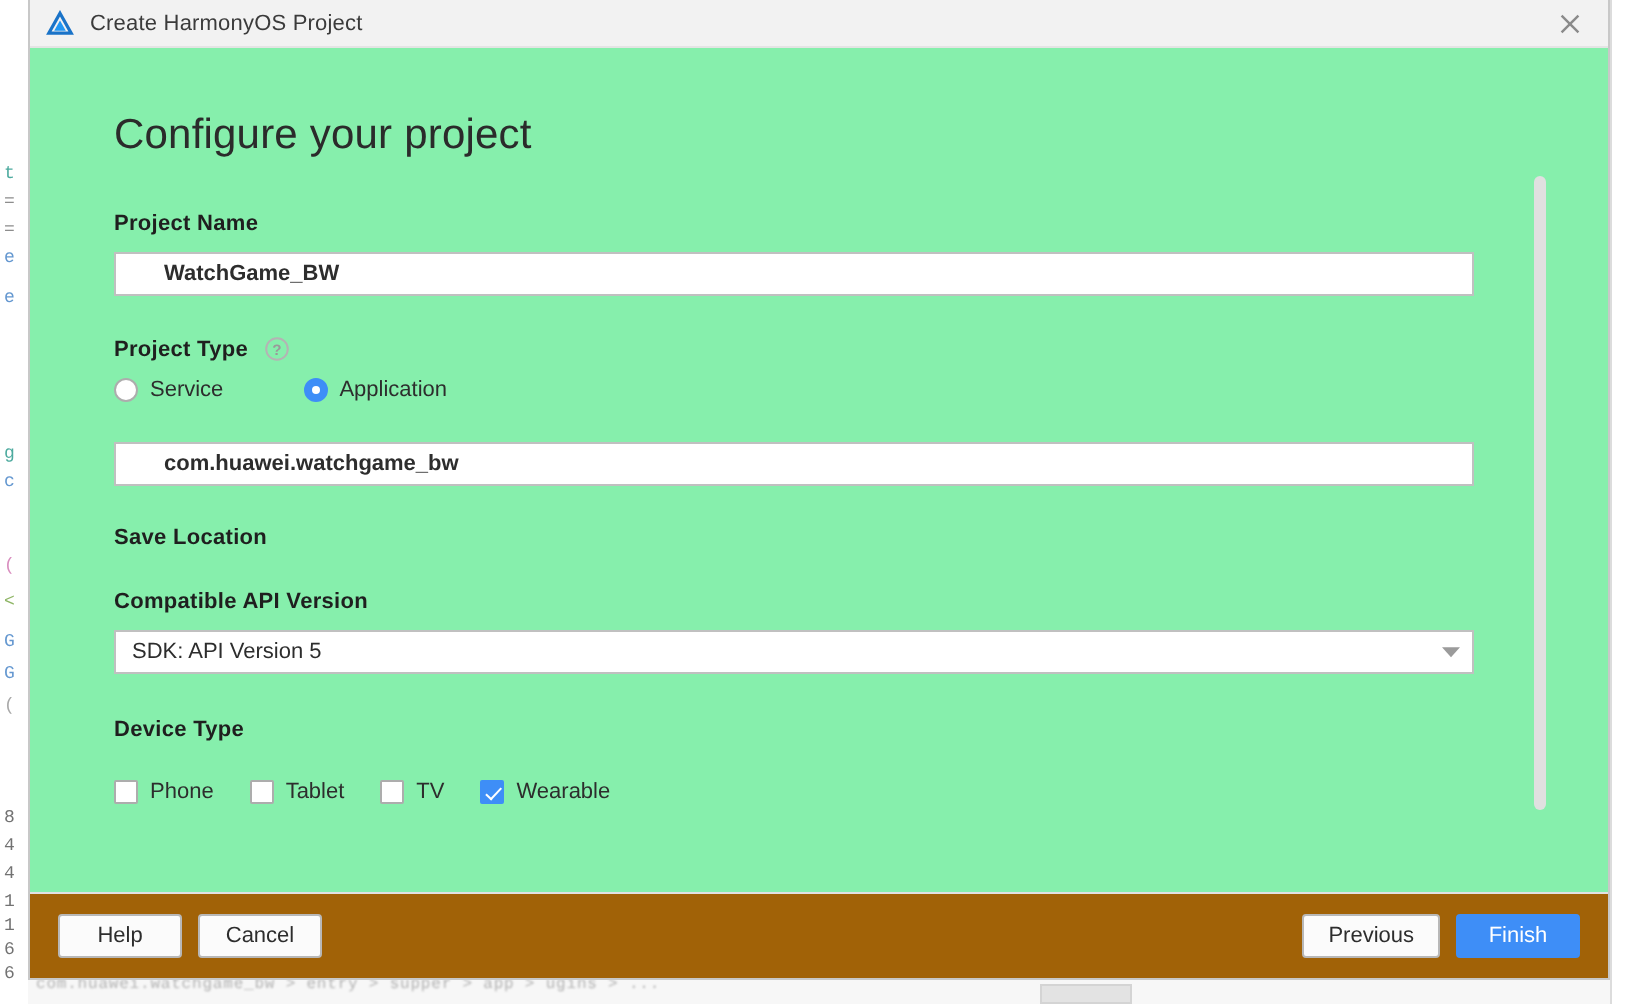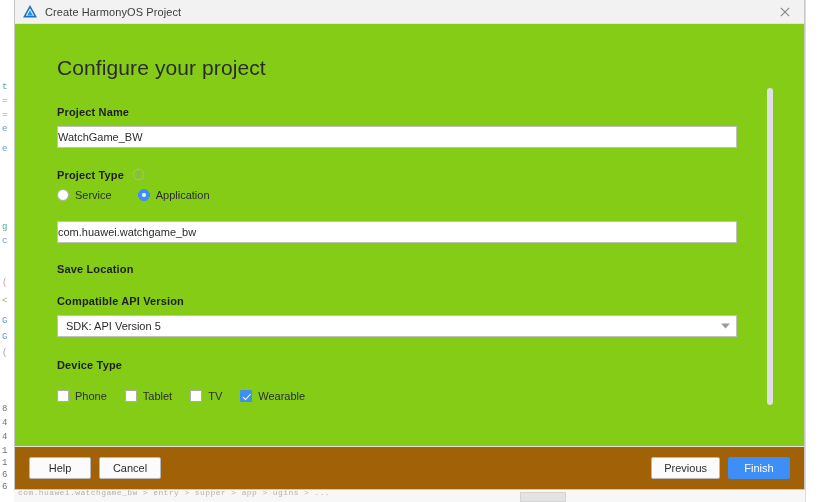--- a/index.html
+++ b/index.html
@@ -124,21 +124,21 @@
     align-items: center;
     justify-content: center;
     cursor: pointer;
   }
   .close-btn svg { display:block; }
 
   
   .dialog-body {
     position: relative;
     flex: 1;
-    background: #84cc16;
+    background: #86efac;
     overflow: hidden;
   }
 
   .content {
     position: absolute;
     left: 0; top: 0;
     width: 746px;
     height: 100%;
     padding: 32px 0 0 42px;
     box-sizing: border-box;
@@ -168,46 +168,47 @@
   }
 
   .text-input {
     width: 680px;
     height: 22px;
     box-sizing: border-box;
     background: #ffffff;
     border: 1px solid #c0c0c0;
     font-size: 11px;
     color: #2d2d2d;
-    padding: 0 0;
+    padding: 0 24px;
     line-height: 20px;
     font-family: "Liberation Sans", sans-serif;
     outline: none;
     display: block;
+    font-weight: bold;
   }
   .text-input.with-btn {
     width: 680px;
     padding-right: 26px;
   }
 
   .input-wrap { position: relative; width: 680px; }
   .folder-btn {
     position: absolute;
     right: 1px; top: 1px;
     width: 21px; height: 20px;
     background: #f2f2f2;
     border-left: 1px solid #d8d8d8;
     display: flex; align-items: center; justify-content: center;
     cursor: pointer;
   }
 
   .field-block { margin-bottom: 20px; }
 
   
-  .radio-row { display: flex; align-items: center; gap: 4px; margin-top: 2px; }
+  .radio-row { display: flex; align-items: center; gap: 18px; margin-top: 2px; }
   .radio-item { display: flex; align-items: center; margin-right: 22px; cursor: pointer; }
   .radio-mark {
     width: 12px; height: 12px;
     border-radius: 50%;
     border: 1px solid #adadad;
     background: #fff;
     box-sizing: border-box;
     margin-right: 6px;
     position: relative;
     flex: 0 0 auto;

